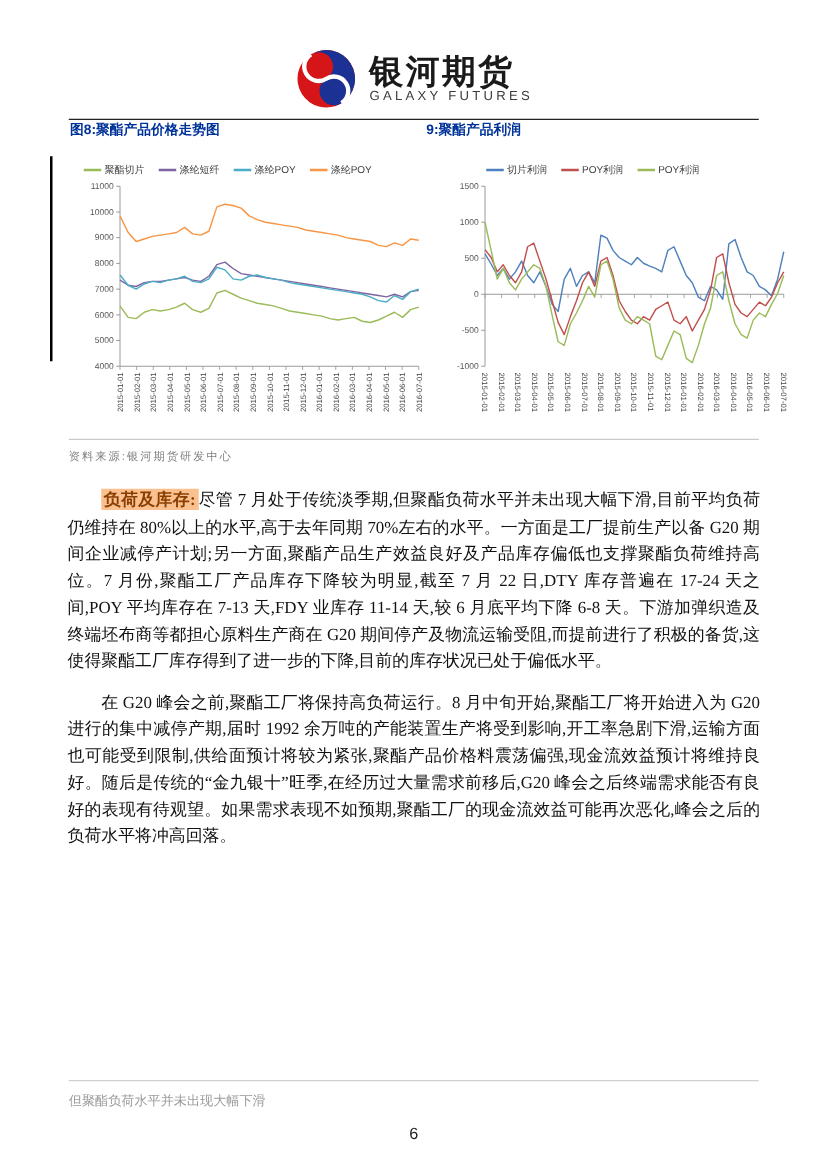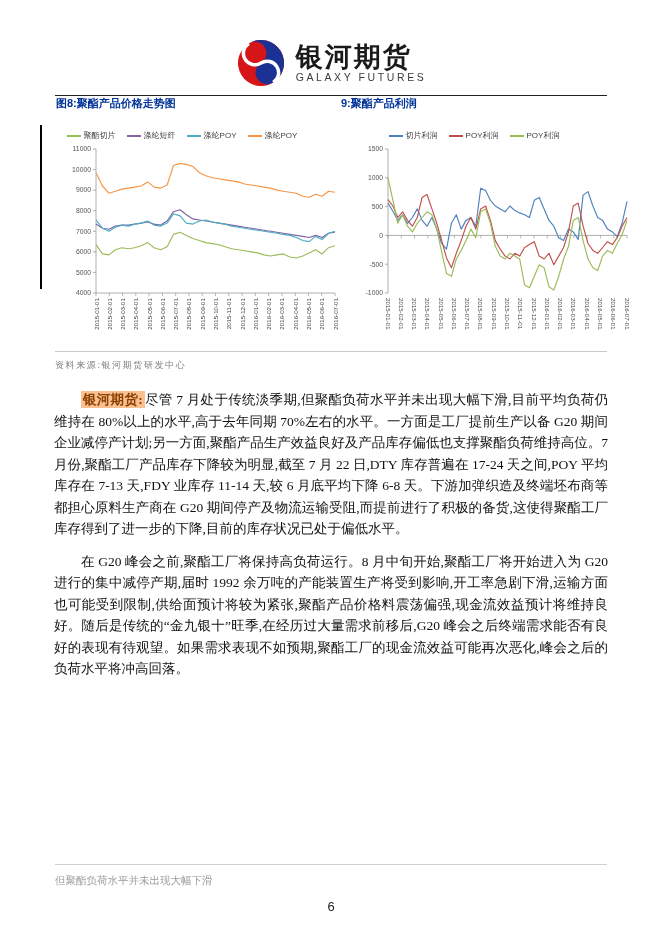--- a/index.html
+++ b/index.html
@@ -222,21 +222,21 @@
           <polyline points="34.0,80.1 38.9,88.2 43.8,97.4 48.6,91.7 53.5,100.3 58.4,94.5 63.3,85.9 68.1,97.4 73.0,103.2 77.9,94.5 82.8,106.1 87.7,120.5 92.5,126.2 97.4,100.3 102.3,91.7 107.2,106.1 112.0,97.4 116.9,94.5 121.8,103.2 126.7,65.2 131.6,67.5 136.4,77.3 141.3,83.0 146.2,85.9 151.1,88.8 155.9,83.0 160.8,87.6 165.7,89.9 170.6,91.7 175.4,94.5 180.3,77.3 185.2,74.4 190.1,85.9 195.0,97.4 199.8,103.2 204.7,114.7 209.6,117.6 214.5,106.1 219.3,108.9 224.2,116.4 229.1,72.1 234.0,68.6 238.9,83.0 243.7,94.5 248.6,97.4 253.5,106.1 258.4,108.9 263.2,113.6 268.1,100.3 273.0,78.4" fill="none" stroke="#4F81BD" stroke-width="1.15" stroke-linejoin="round"></polyline>
           <polyline points="34.0,76.7 38.9,83.0 43.8,94.5 48.6,88.8 53.5,97.4 58.4,103.2 63.3,94.5 68.1,74.4 73.0,71.5 77.9,85.9 82.8,100.3 87.7,117.6 92.5,134.9 97.4,144.7 102.3,130.3 107.2,117.6 112.0,103.2 116.9,94.5 121.8,106.1 126.7,85.9 131.6,83.0 136.4,97.4 141.3,117.6 146.2,126.2 151.1,133.1 155.9,136.0 160.8,130.3 165.7,133.1 170.6,124.5 175.4,121.6 180.3,118.7 185.2,133.1 190.1,136.0 195.0,130.3 199.8,141.8 204.7,133.1 209.6,124.5 214.5,108.9 219.3,83.0 224.2,80.1 229.1,103.2 234.0,120.5 238.9,127.4 243.7,130.3 248.6,124.5 253.5,118.7 258.4,121.6 263.2,114.7 268.1,103.2 273.0,94.5" fill="none" stroke="#C0504D" stroke-width="1.15" stroke-linejoin="round"></polyline>
           <polyline points="34.0,54.8 38.9,77.3 43.8,100.3 48.6,91.7 53.5,103.2 58.4,108.9 63.3,100.3 68.1,94.5 73.0,88.8 77.9,91.7 82.8,106.1 87.7,129.1 92.5,150.4 97.4,153.3 102.3,136.0 107.2,127.4 112.0,117.6 116.9,106.1 121.8,114.7 126.7,88.8 131.6,85.9 136.4,100.3 141.3,123.3 146.2,133.1 151.1,136.0 155.9,130.3 160.8,133.1 165.7,136.0 170.6,161.9 175.4,164.8 180.3,153.3 185.2,141.8 190.1,144.7 195.0,163.7 199.8,167.1 204.7,153.3 209.6,136.0 214.5,123.3 219.3,97.4 224.2,94.5 229.1,117.6 234.0,136.0 238.9,144.7 243.7,147.5 248.6,133.1 253.5,127.4 258.4,130.3 263.2,120.5 268.1,111.8 273.0,97.4" fill="none" stroke="#9BBB59" stroke-width="1.15" stroke-linejoin="round"></polyline>
         </svg></div>
   </div>
 
   <div class="source-rule"></div>
   <div class="source-text">资料来源:银河期货研发中心</div>
 
   <div class="body-text">
-    <p><span class="hl-label">银河期货:</span><span>尽管 7 月处于传统淡季期,但聚酯负荷水平并未出现大幅下滑,目前平均负荷仍维持在 80%以上的水平,高于去年同期 70%左右的水平。一方面是工厂提前生产以备 G20 期间企业减停产计划;另一方面,聚酯产品生产效益良好及产品库存偏低也支撑聚酯负荷维持高位。7 月份,聚酯工厂产品库存下降较为明显,截至 7 月 22 日,DTY 库存普遍在 17-24 天之间,POY 平均库存在 7-13 天,FDY 业库存 11-14 天,较 6 月底平均下降 6-8 天。下游加弹织造及终端坯布商等都担心原料生产商在 G20 期间停产及物流运输受阻,而提前进行了积极的备货,这使得聚酯工厂库存得到了进一步的下降,目前的库存状况已处于偏低水平。</span></p>
+    <p><span class="hl-label">负荷及库存:</span><span>尽管 7 月处于传统淡季期,但聚酯负荷水平并未出现大幅下滑,目前平均负荷仍维持在 80%以上的水平,高于去年同期 70%左右的水平。一方面是工厂提前生产以备 G20 期间企业减停产计划;另一方面,聚酯产品生产效益良好及产品库存偏低也支撑聚酯负荷维持高位。7 月份,聚酯工厂产品库存下降较为明显,截至 7 月 22 日,DTY 库存普遍在 17-24 天之间,POY 平均库存在 7-13 天,FDY 业库存 11-14 天,较 6 月底平均下降 6-8 天。下游加弹织造及终端坯布商等都担心原料生产商在 G20 期间停产及物流运输受阻,而提前进行了积极的备货,这使得聚酯工厂库存得到了进一步的下降,目前的库存状况已处于偏低水平。</span></p>
     <p>在 G20 峰会之前,聚酯工厂将保持高负荷运行。8 月中旬开始,聚酯工厂将开始进入为 G20 进行的集中减停产期,届时 1992 余万吨的产能装置生产将受到影响,开工率急剧下滑,运输方面也可能受到限制,供给面预计将较为紧张,聚酯产品价格料震荡偏强,现金流效益预计将维持良好。随后是传统的“金九银十”旺季,在经历过大量需求前移后,G20 峰会之后终端需求能否有良好的表现有待观望。如果需求表现不如预期,聚酯工厂的现金流效益可能再次恶化,峰会之后的负荷水平将冲高回落。</p>
   </div>
 
   <div class="footer">
     <span>但聚酯负荷水平并未出现大幅下滑</span>
   </div>
   <div class="page-num">6</div>
 
 </div>
 

